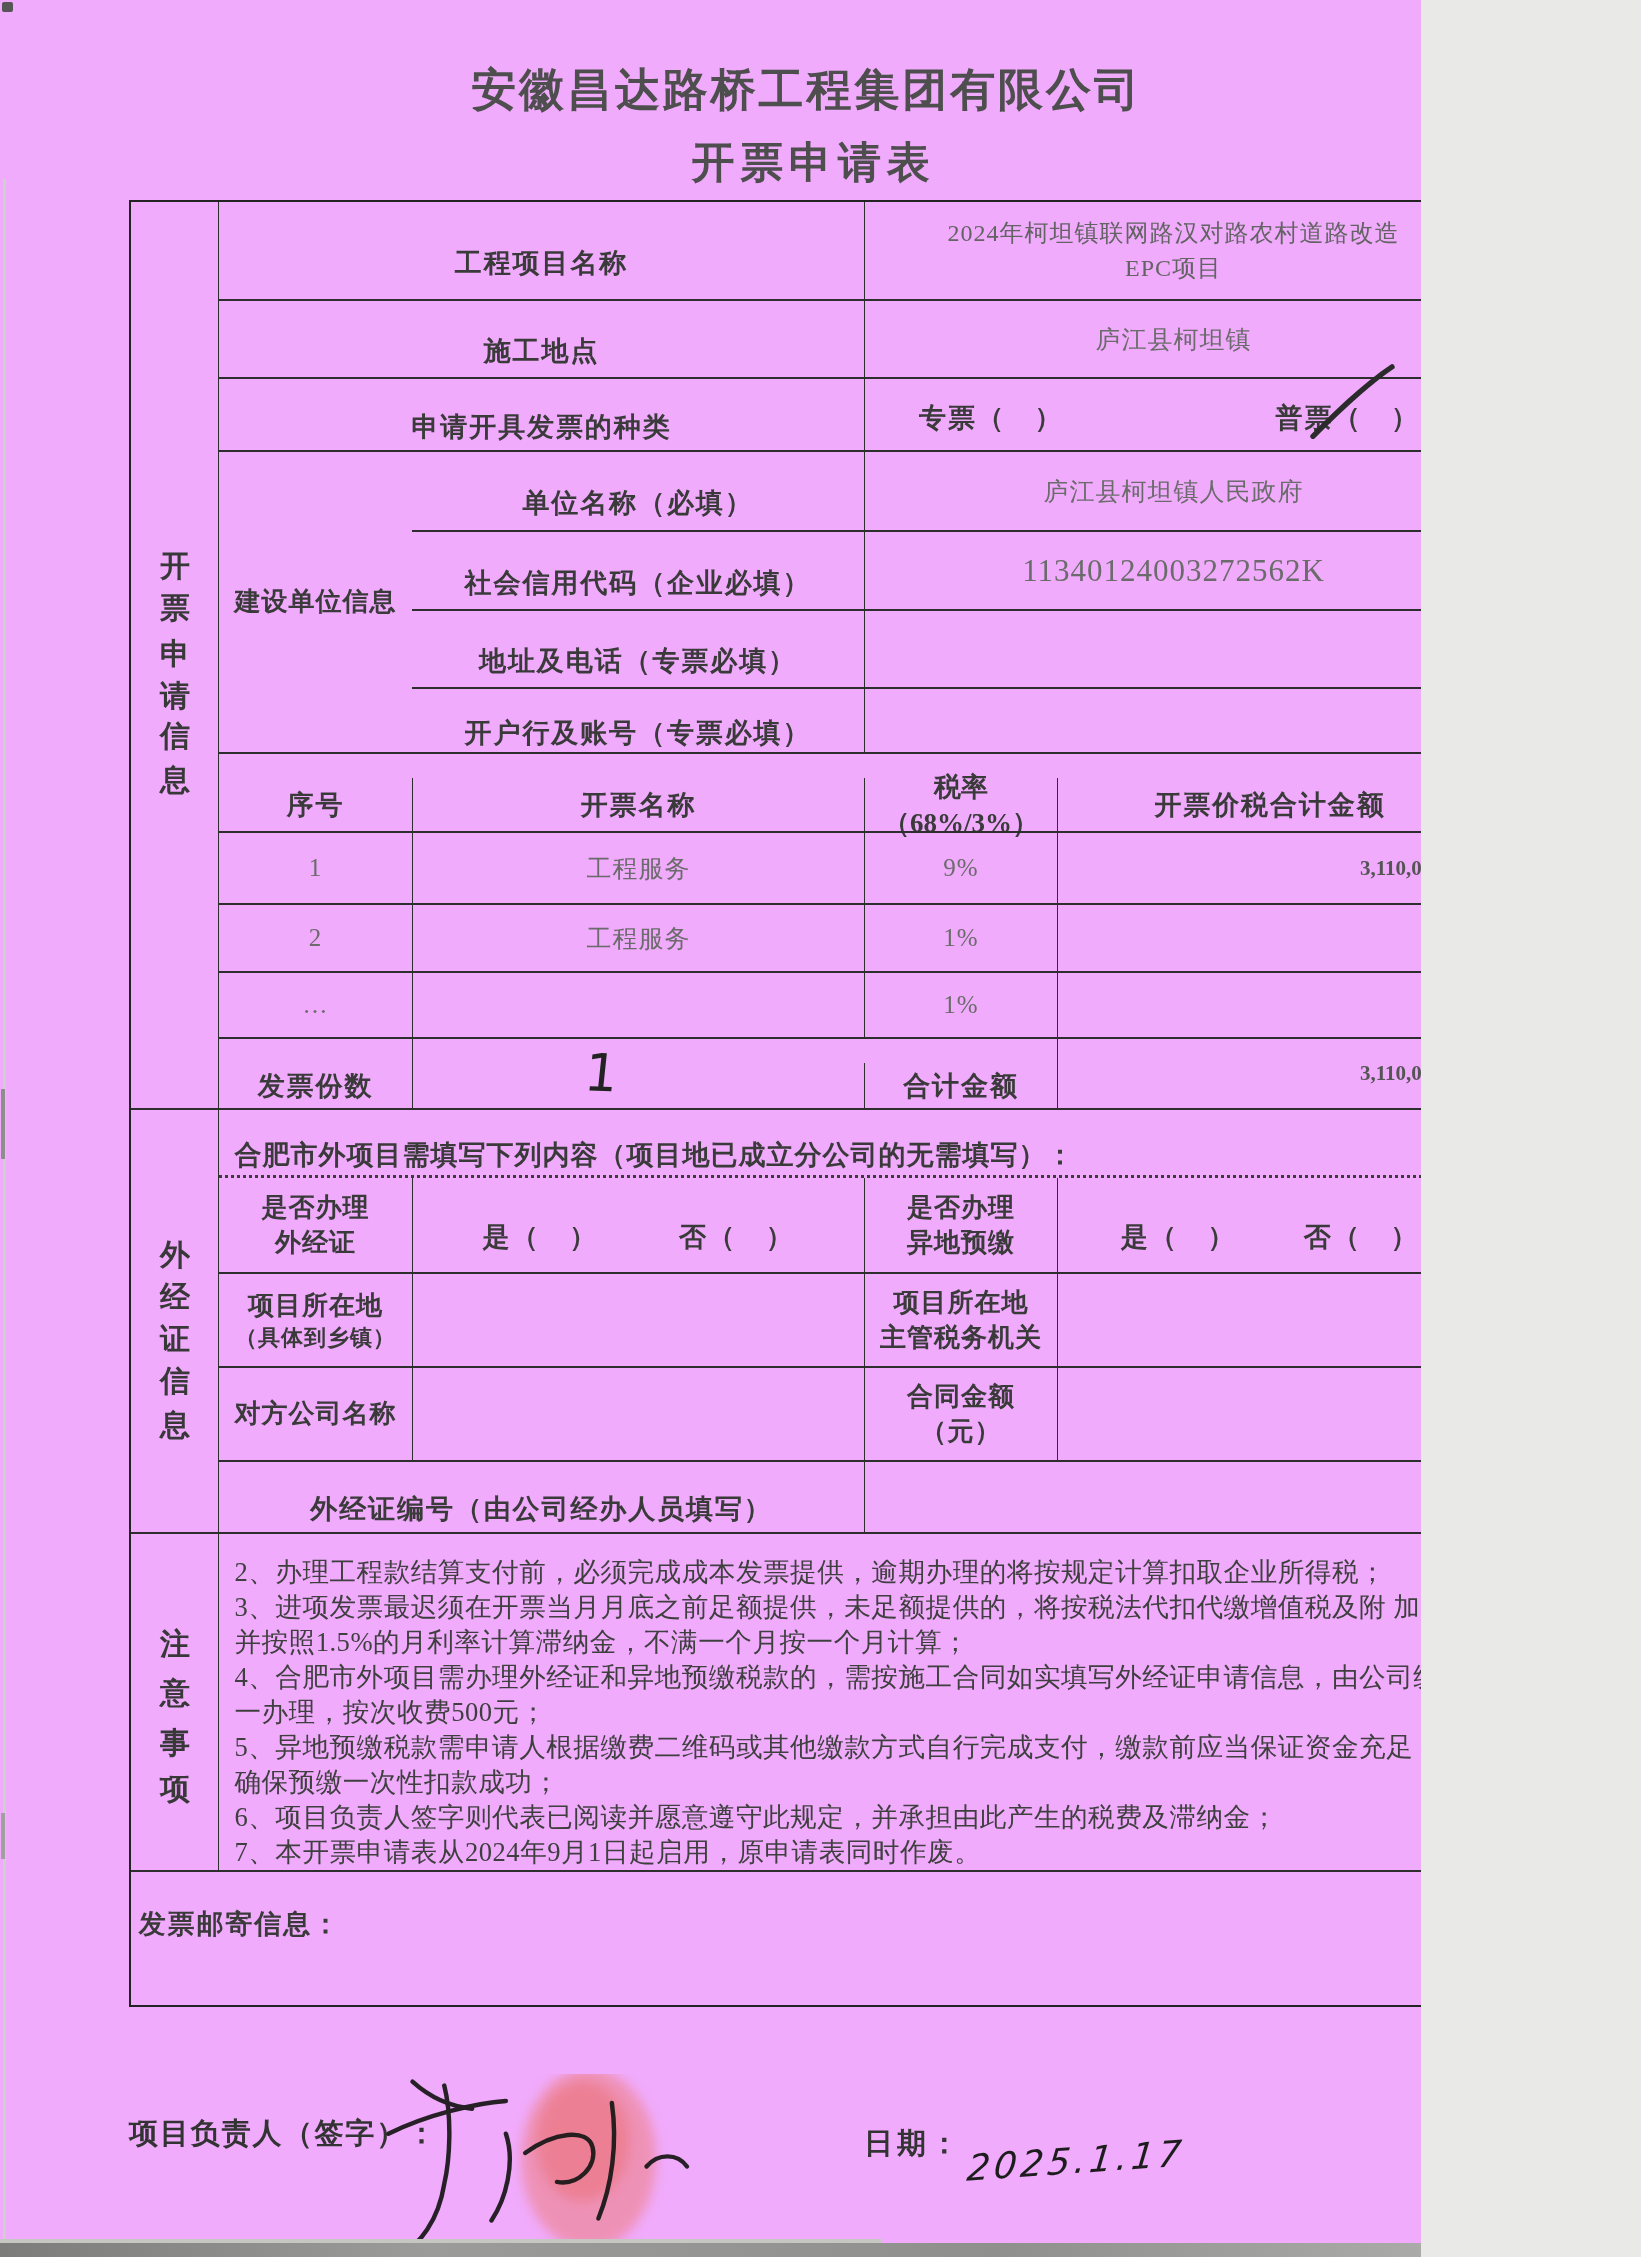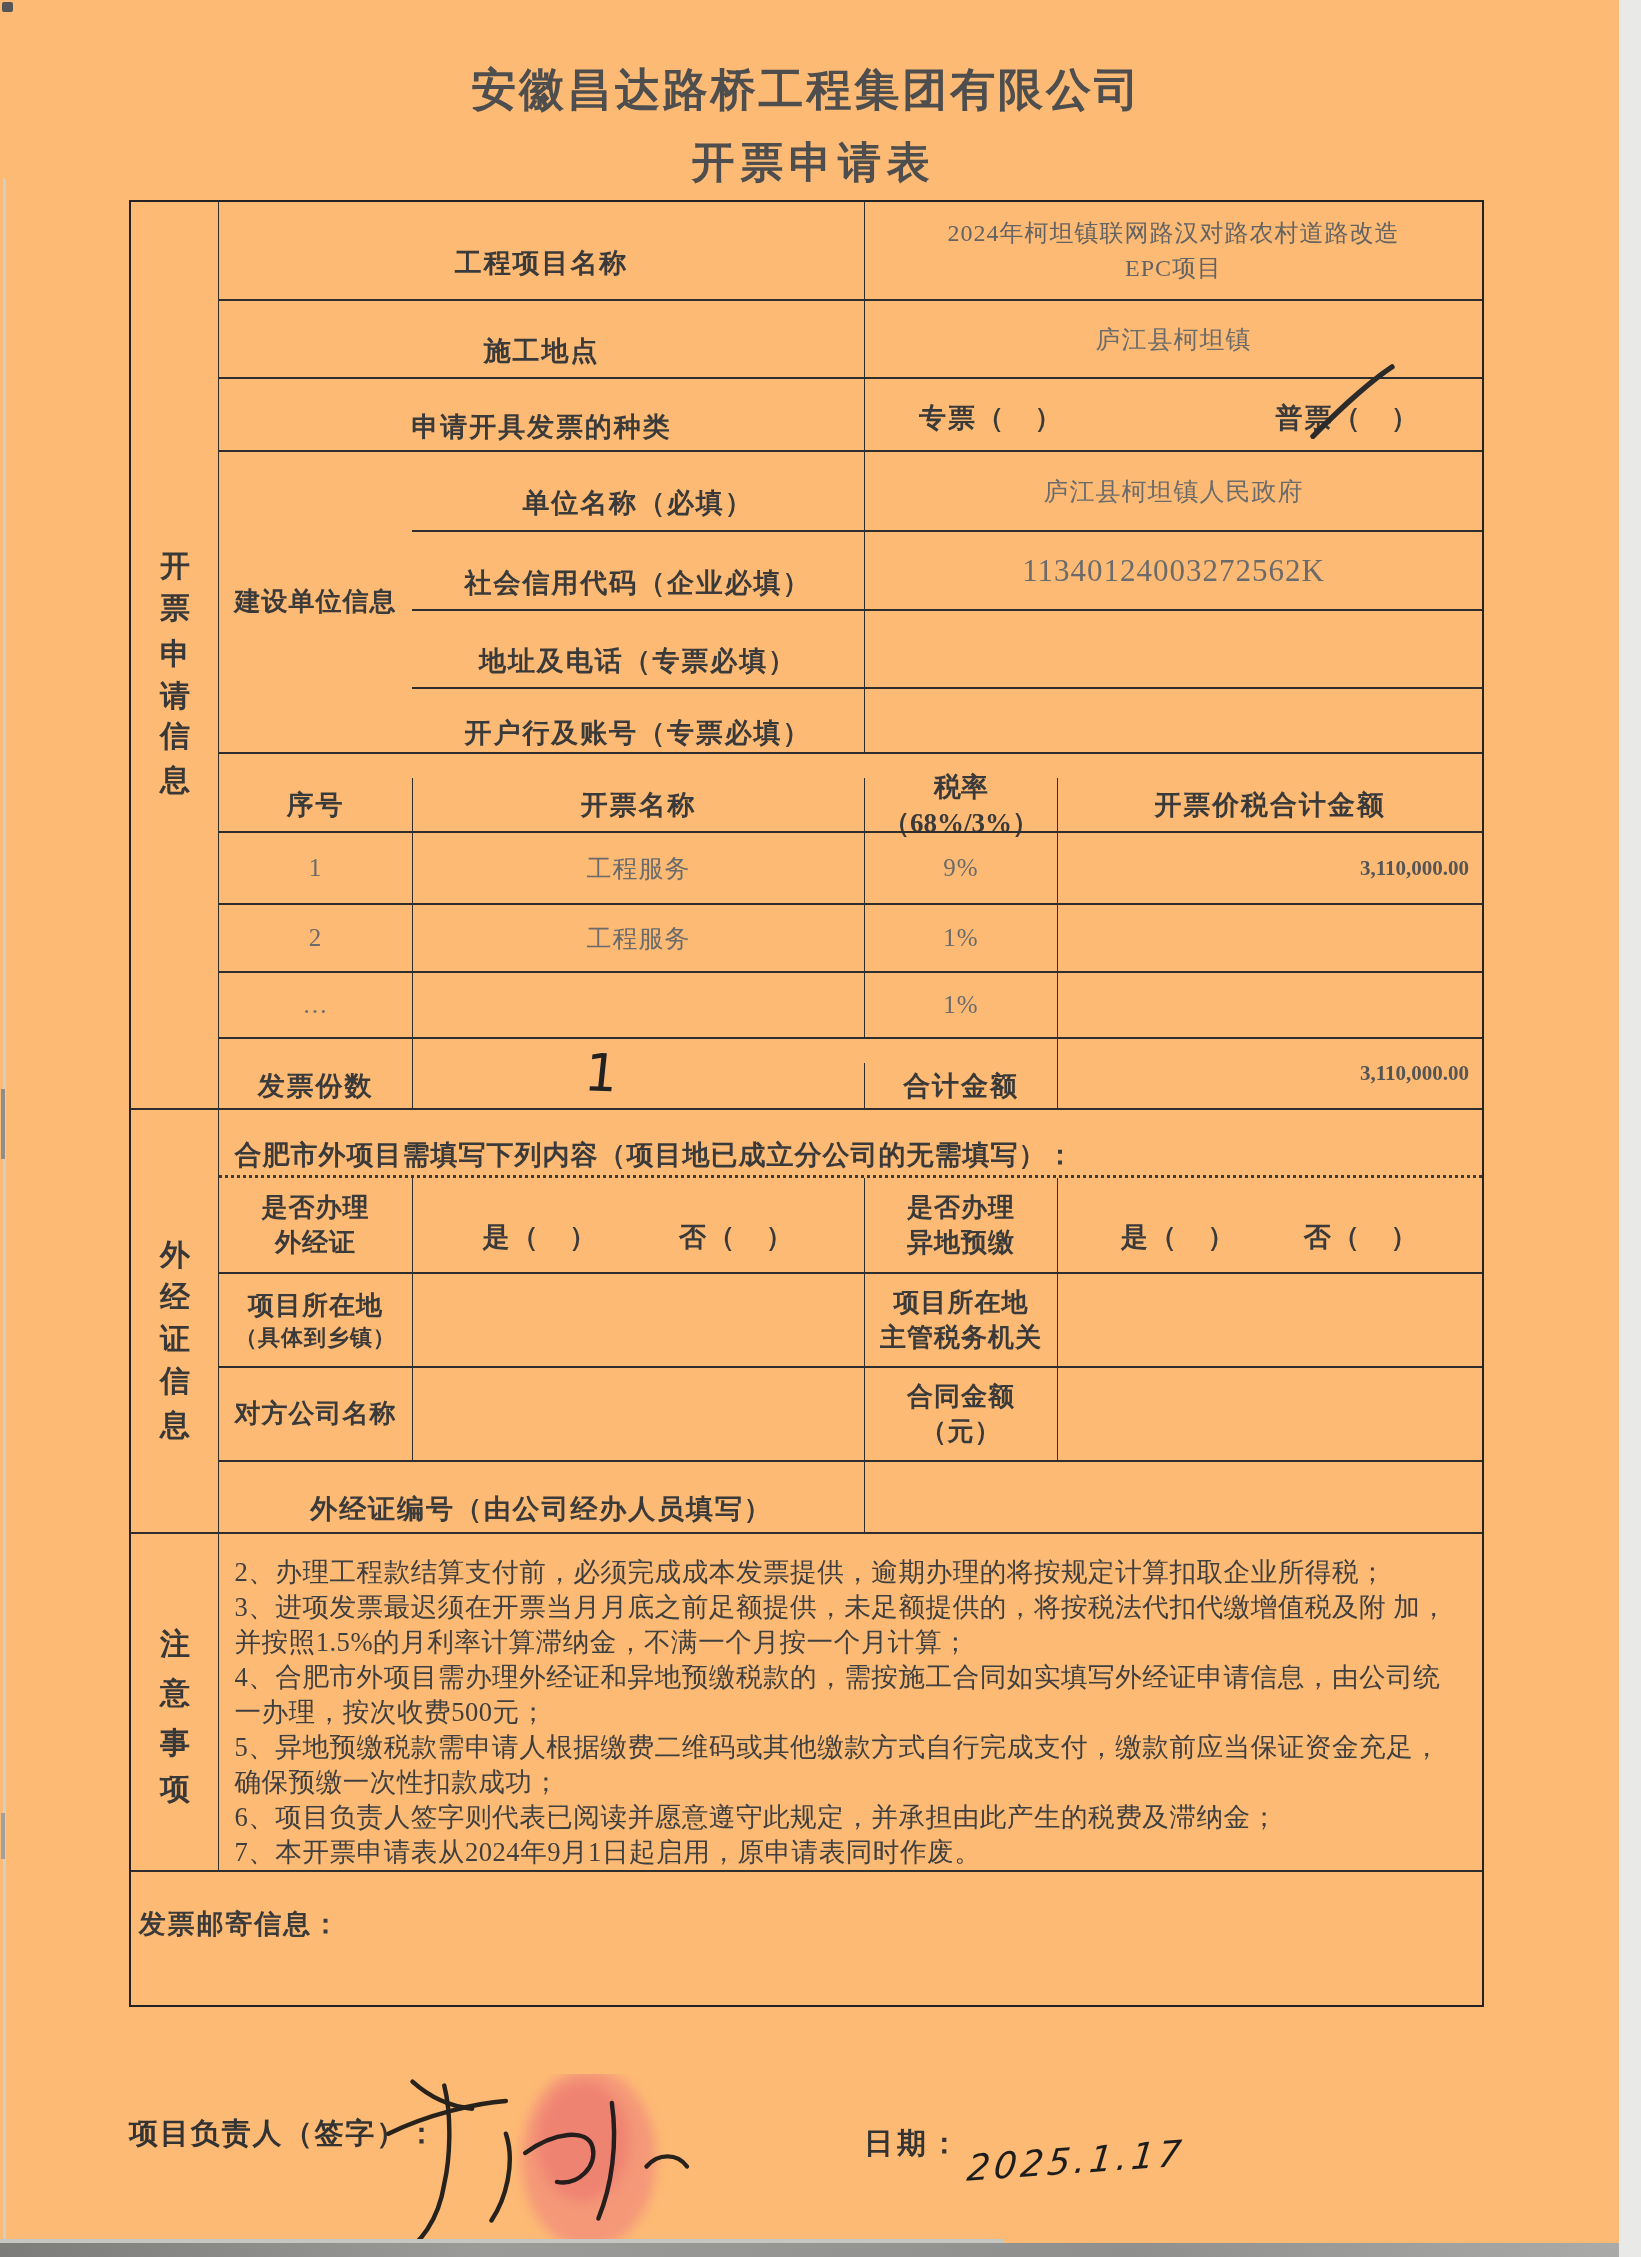--- a/index.html
+++ b/index.html
@@ -2,21 +2,21 @@
 <html><head>
 <meta charset="utf-8">
 <style>
   :root{
     --line:#2e2e2e;
     --outer:#232323;
     --ink:#3a3a3a;
     --val:#6b6b6b;
   }
   html,body{margin:0;padding:0;background:#e9e9e7;}
-  .page{position:relative;width:1619px;height:2257px;background:#fdba74;
+  .page{position:relative;width:1421px;height:2257px;background:#f0abfc;
         font-family:"Liberation Serif",serif;overflow:hidden;}
   .page *{box-sizing:border-box;}
 
   .doc-title{position:absolute;left:129px;top:60px;width:1355px;text-align:center;
     font-size:45px;font-weight:700;color:#4e4e4e;letter-spacing:2.9px;margin:0;}
   .doc-subtitle{position:absolute;left:129px;top:127px;width:1355px;text-align:center;
     font-size:43px;font-weight:700;color:#4e4e4e;letter-spacing:5.8px;margin:7px;}
 
   .table{position:absolute;left:129px;top:200px;width:1355px;border:2.9px solid var(--outer);background:transparent;}
   .section{display:flex;}

